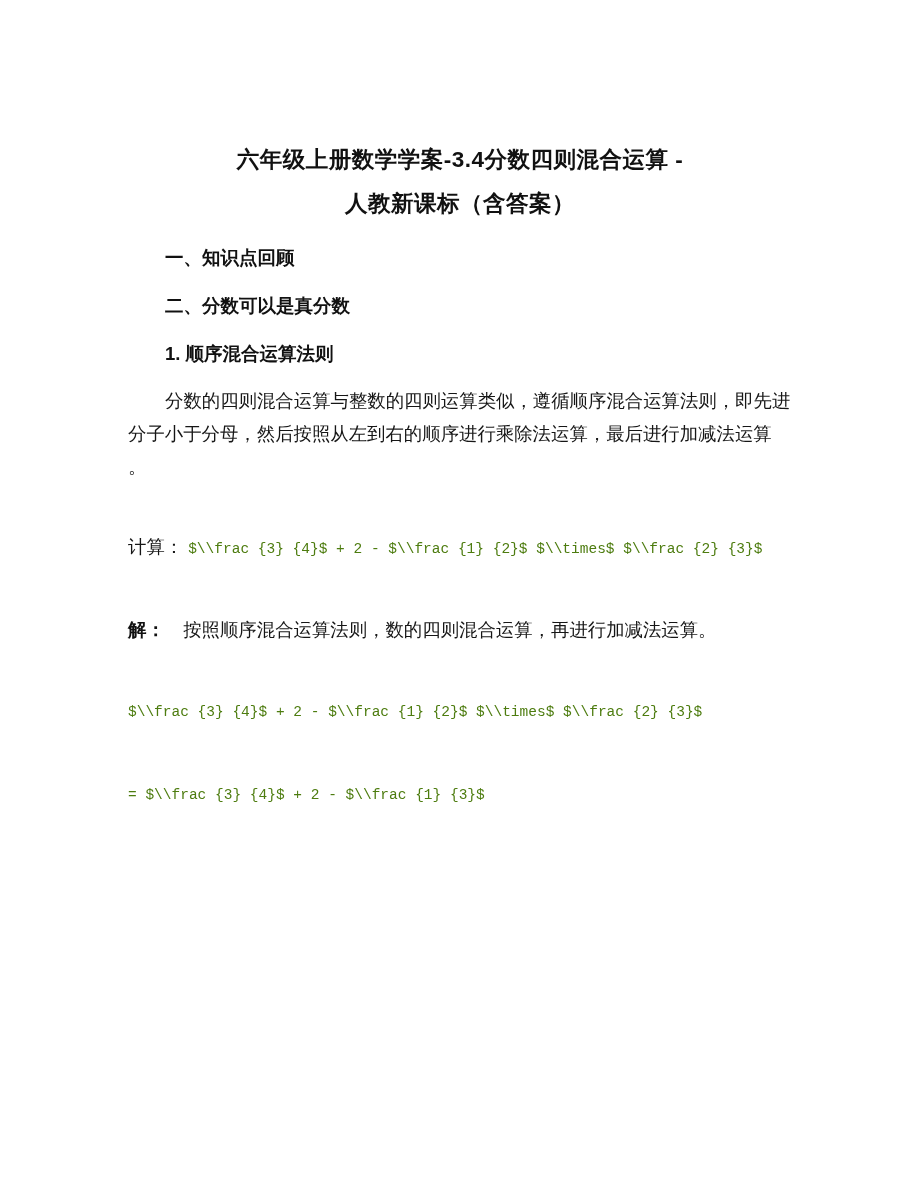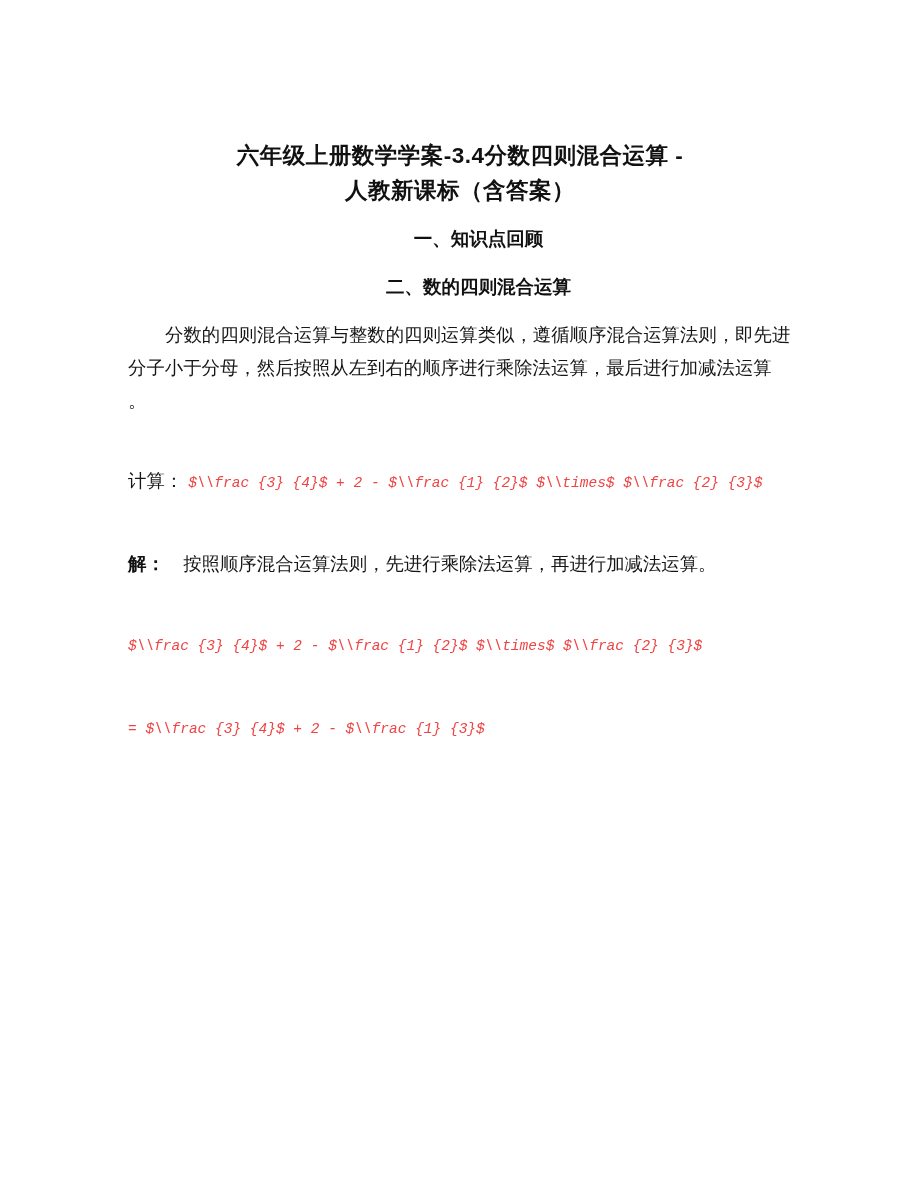--- a/index.html
+++ b/index.html
@@ -15,47 +15,45 @@
     padding: 138px 128px 40px 128px;
     background: #ffffff;
     color: #141414;
     font-family: "Liberation Serif", "DejaVu Serif", serif;
   }
   .title {
     margin: 0;
     font-family: "Liberation Sans", "DejaVu Sans", sans-serif;
     font-size: 22.5px;
     font-weight: 700;
-    line-height: 35px;
+    line-height: 44px;
     text-align: center;
     white-space: pre-line;
     letter-spacing: 0.5px;
     color: #111111;
   }
   .blk { margin: 15px 0 0 0; }
   h2.heading, h3.subheading, .ex-label {
-    font-family: Liberation Serif, serif;
+    font-family: Liberation Sans, sans-serif;
     font-size: 18.5px;
     font-weight: 700;
     line-height: 33px;
     color: #111111;
-    text-align: center;
   }
   p.body {
     font-size: 18.4px;
     line-height: 32.8px;
     white-space: pre-line;
     color: #161616;
   }
   .ind { text-indent: 37px; }
   .math {
     font-family: "Liberation Mono", "DejaVu Sans Mono", monospace;
     font-size: 14.5px;
-    color: #ef4444;
-    font-style: italic;
+    color: #4d7c0f;
   }
   .math-gap { padding-left: 5px; }
   .bold-prefix {
     font-family: "Liberation Sans", "DejaVu Sans", sans-serif;
     font-weight: 700;
     color: #111111;
   }
 </style>
 </head>
 <body>
@@ -63,35 +61,36 @@
 <div class="page">
 
   <h1 class="title">六年级上册数学学案-3.4分数四则混合运算 -
 人教新课标（含答案）</h1>
 
   <h2 class="heading ind blk">一、知识点回顾</h2>
 
 
 
 
-  <h2 class="heading ind blk">二、数的四则混合运算</h2>
+  <h2 class="heading ind blk">二、分数可以是真分数</h2>
 
+  <h3 class="subheading ind blk">1. 顺序混合运算法则</h3>
 
   <p class="body ind blk">分数的四则混合运算与整数的四则运算类似，遵循顺序混合运算法则，即先进
 分子小于分母，然后按照从左到右的顺序进行乘除法运算，最后进行加减法运算
 。</p>
 
 
 
   <p class="body ind blk">
     <span>计算：</span><span class="math math-gap">$\\frac {3} {4}$ + 2 - $\\frac {1} {2}$ $\\times$ $\\frac {2} {3}$</span>
   </p>
 
   <p class="body ind blk">
-    <span class="bold-prefix">解：</span><span>　按照顺序混合运算法则，先进行乘除法运算，再进行加减法运算。</span>
+    <span class="bold-prefix">解：</span><span>　按照顺序混合运算法则，数的四则混合运算，再进行加减法运算。</span>
   </p>
 
   <p class="body ind blk">
     <span class="math">$\\frac {3} {4}$ + 2 - $\\frac {1} {2}$ $\\times$ $\\frac {2} {3}$</span>
   </p>
 
   <p class="body ind blk">
     <span class="math">= $\\frac {3} {4}$ + 2 - $\\frac {1} {3}$</span>
   </p>
 

